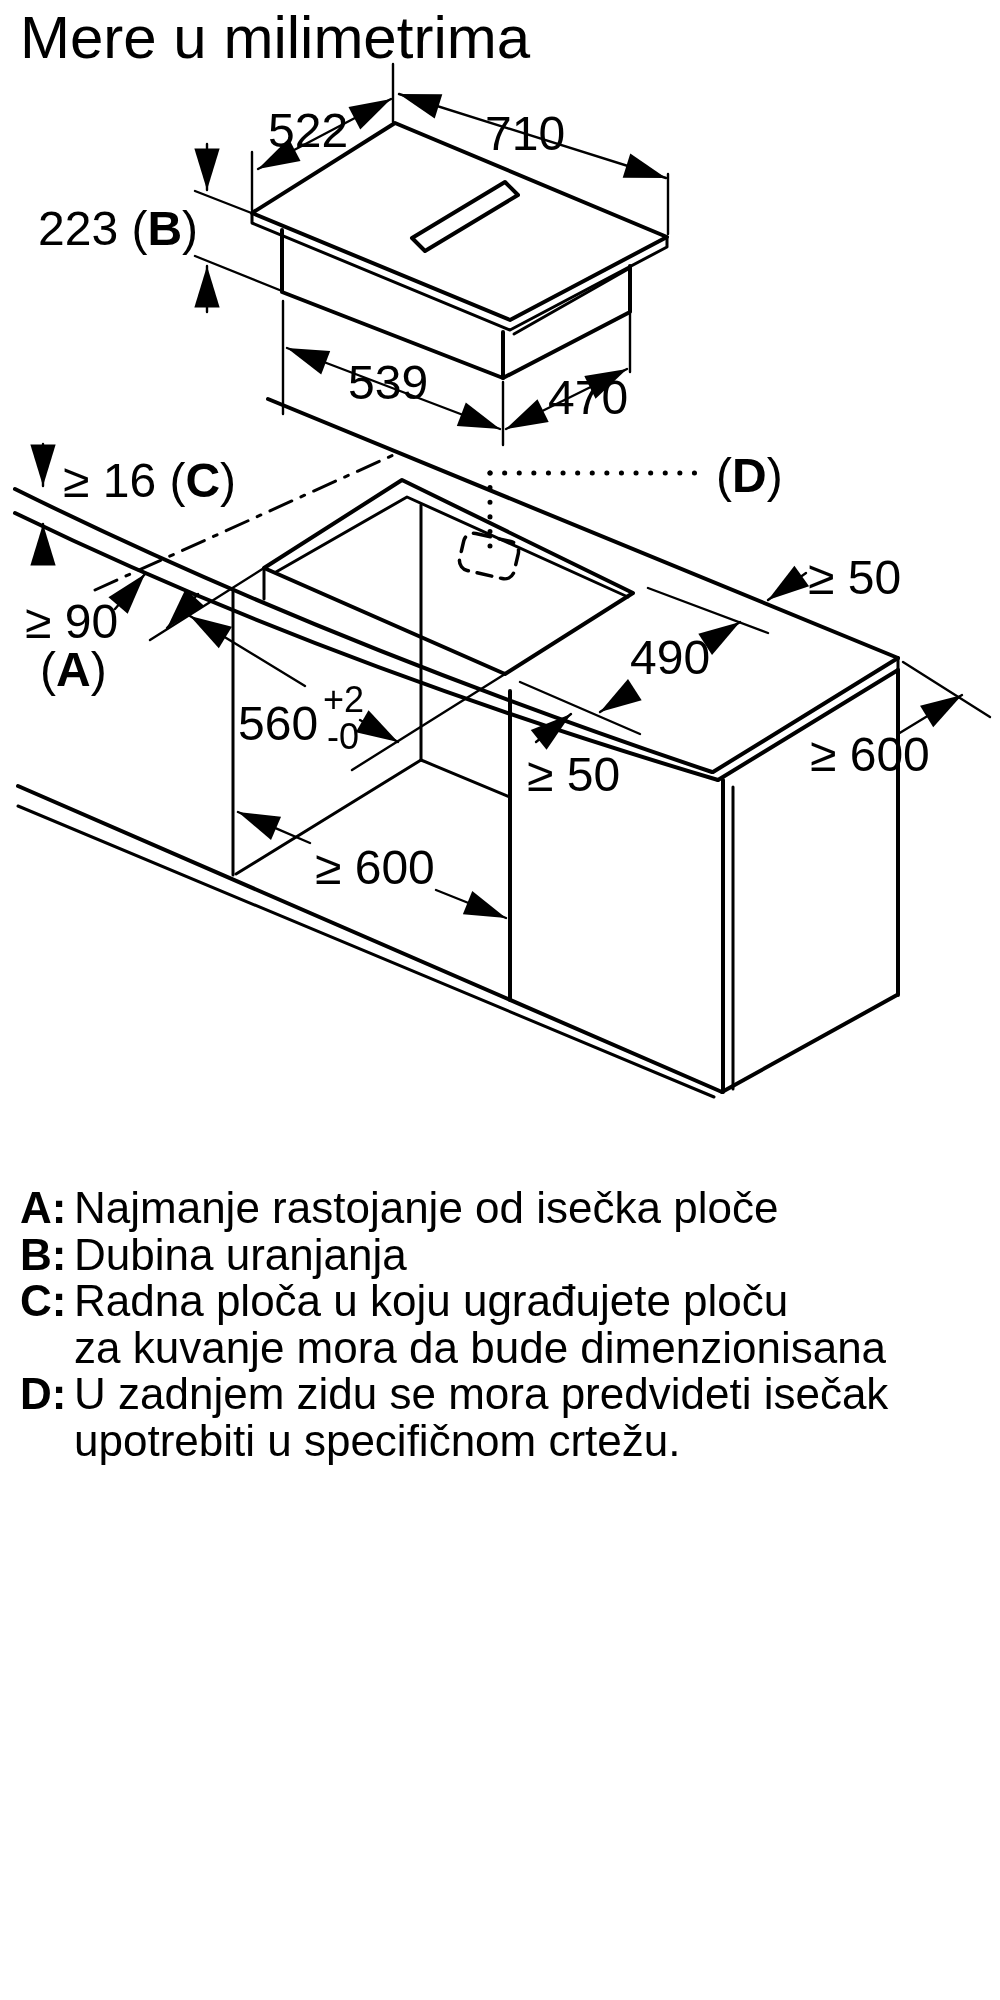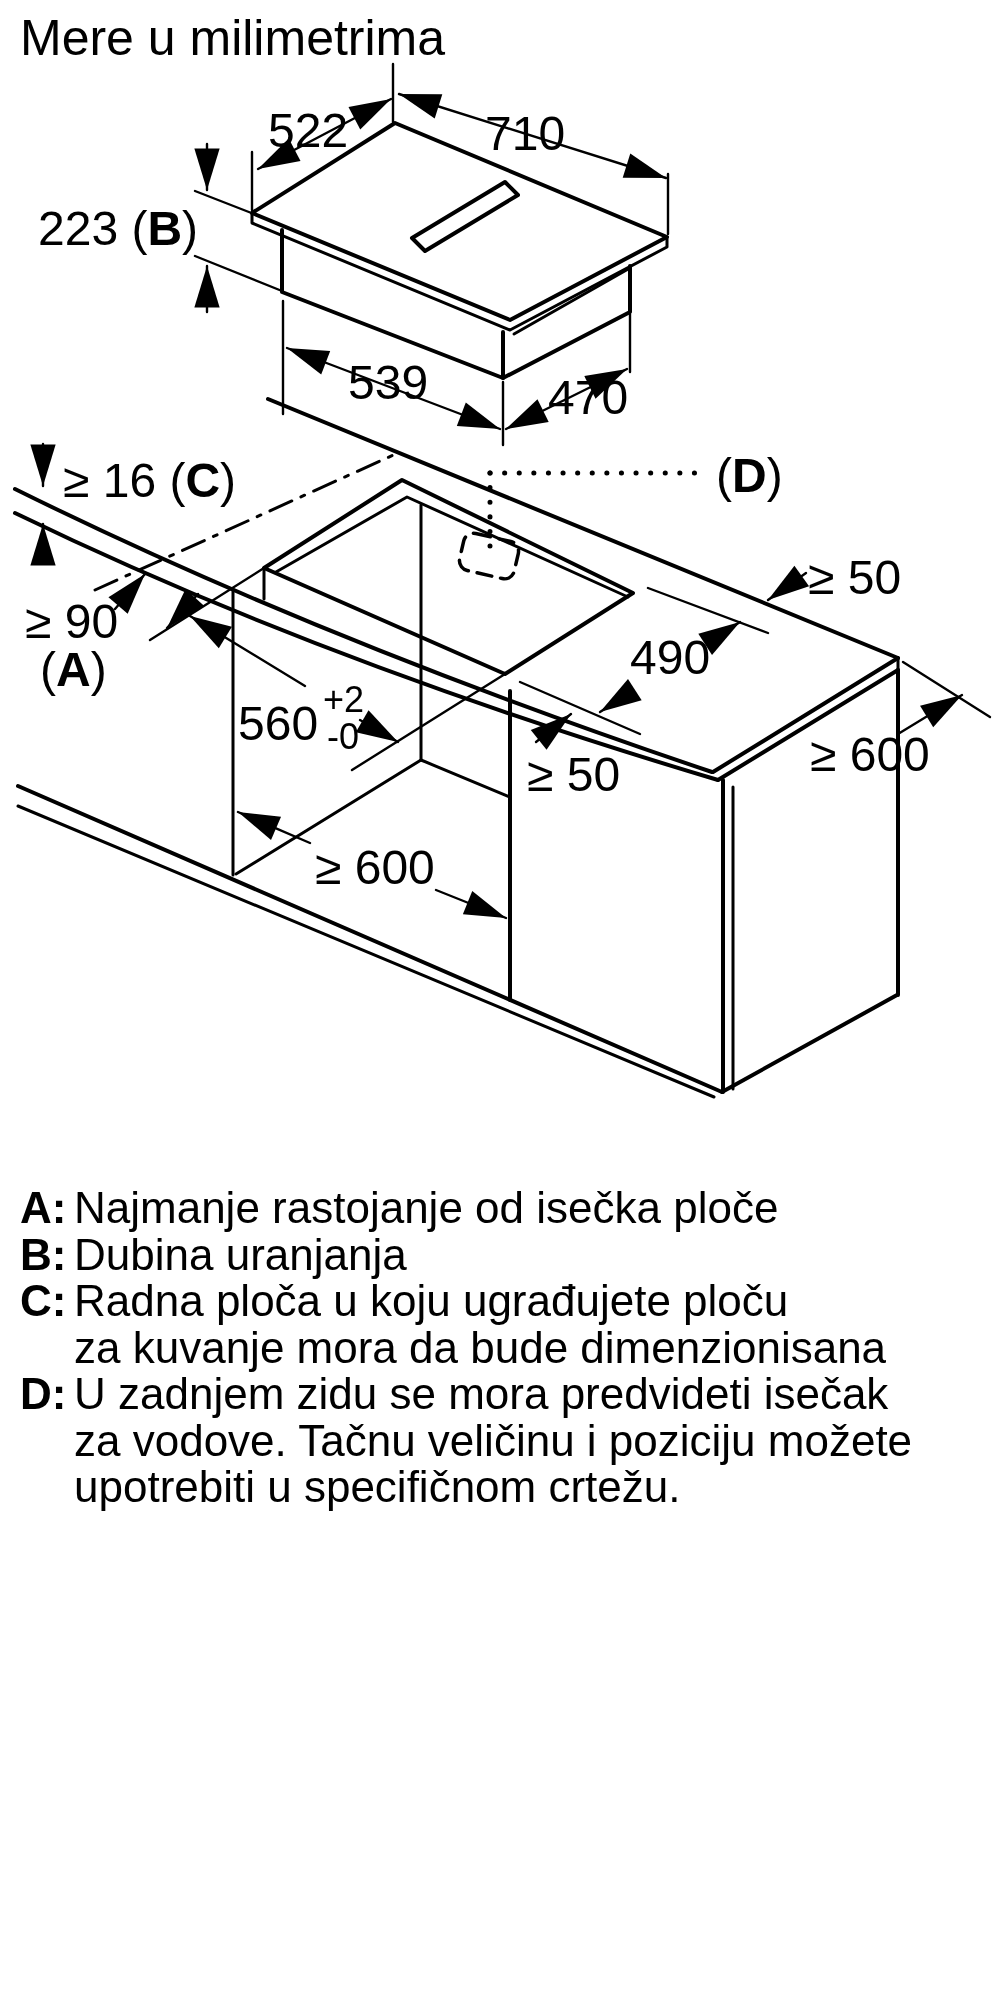--- a/index.html
+++ b/index.html
@@ -1,18 +1,18 @@
 <!DOCTYPE html>
 <html><head>
 <meta charset="utf-8">
 <style>
   html,body{margin:0;padding:0;background:#ffffff;}
   .page{position:relative;width:1000px;height:2000px;background:#ffffff;overflow:hidden;
         font-family:"Liberation Sans",sans-serif;color:#000;}
-  .title{position:absolute;left:20px;top:12px;font-size:50px;line-height:52px;color:#000;}
+  .title{position:absolute;left:20px;top:12px;font-size:60px;line-height:52px;color:#000;}
   svg{position:absolute;left:0;top:0;}
   svg text{font-family:"Liberation Sans",sans-serif;font-size:48px;fill:#000;}
   svg .small{font-size:36px;}
   svg tspan.b{font-weight:bold;}
   .ln{stroke:#000;fill:none;stroke-linecap:round;stroke-linejoin:round;}
   .s4{stroke-width:4;}
   .s3{stroke-width:3;}
   .d{stroke-width:2.4;}
   .wfill{fill:#ffffff;}
   .legend{position:absolute;left:20px;top:1185px;width:960px;font-size:44px;line-height:46.5px;}
@@ -157,21 +157,17 @@
     <div class="lrow">
         <span class="lkey"></span>
         <span class="ltxt">za kuvanje mora da bude dimenzionisana</span>
       </div>
     <div class="lrow">
         <span class="lkey">D:</span>
         <span class="ltxt">U zadnjem zidu se mora predvideti isečak</span>
       </div>
     <div class="lrow">
         <span class="lkey"></span>
-        <span class="ltxt">za vodove. Tačnu veličinu i poziciju možete</span>
-      </div>
-    <div class="lrow">
-        <span class="lkey"></span>
         <span class="ltxt">upotrebiti u specifičnom crtežu.</span>
       </div>
   </div>
 
 </div>
 
 </body></html>

